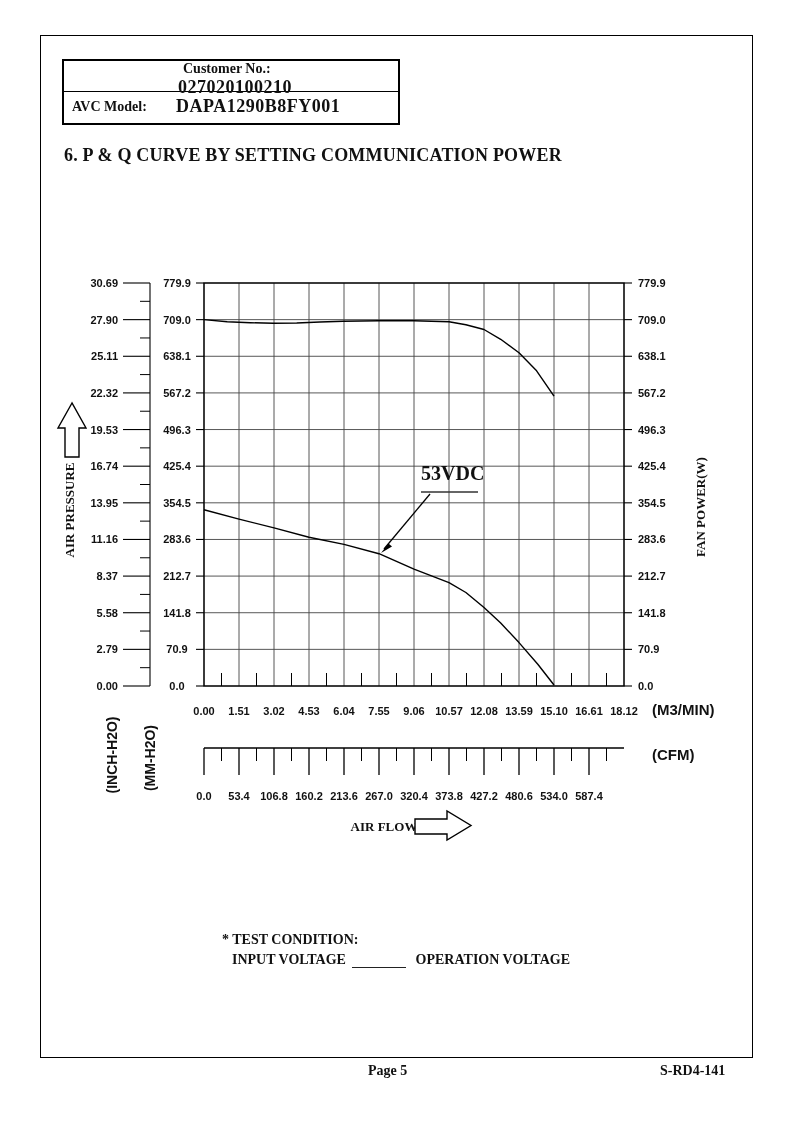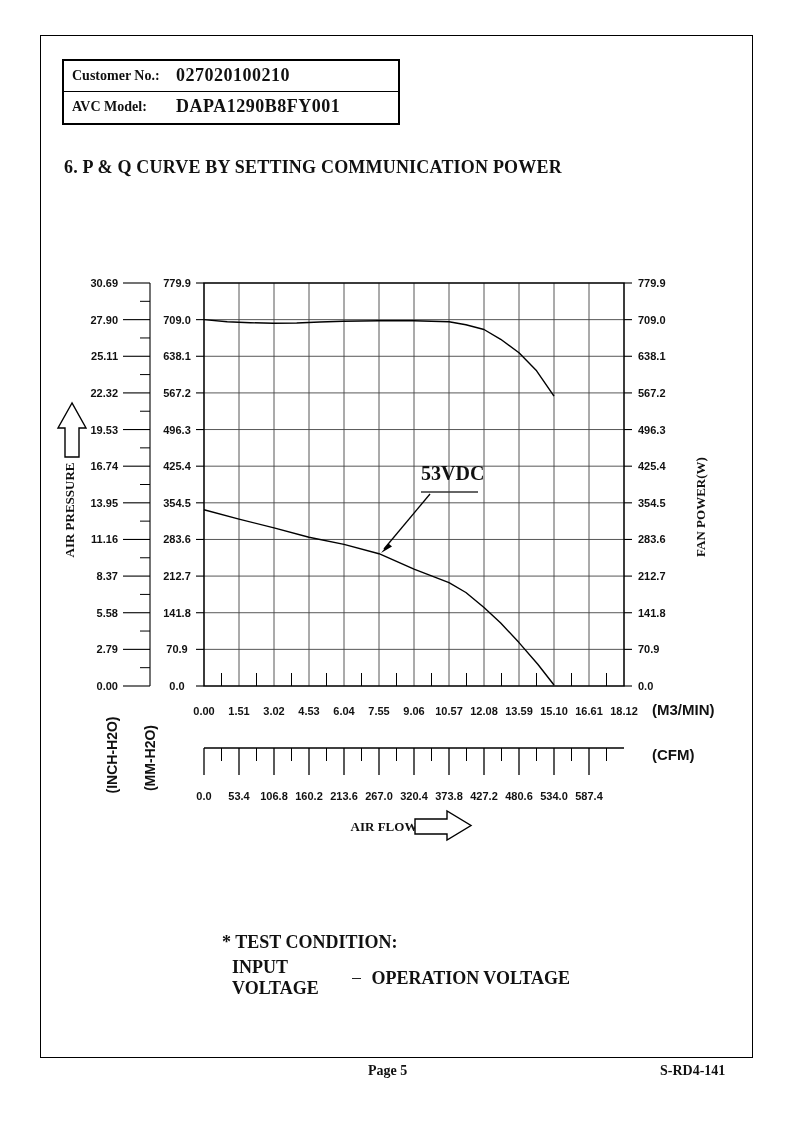--- a/index.html
+++ b/index.html
@@ -1,27 +1,27 @@
 <!DOCTYPE html>
 <html><head>
 <meta charset="utf-8">
 <style>
   html,body{margin:0;padding:0;background:#fff;}
   body{width:793px;height:1121px;position:relative;font-family:"Liberation Serif",serif;color:#111;}
   .abs{position:absolute;}
   .page-border{left:40px;top:35px;width:711px;height:1021px;border:1.5px solid #000;}
   .hdr-box{left:62px;top:59px;width:334px;height:62px;border:2px solid #000;}
   .hdr-row{display:flex;align-items:center;height:30px;padding-left:8px;}
-  .hdr-row.first{border-bottom:1.5px solid #000;height:29.5px;}
+  .hdr-row.first{border-bottom:1.5px solid #000;height:29.5px;flex-direction:column;}
   .hdr-label{font-size:14px;font-weight:bold;width:104px;}
   .hdr-value{font-size:18px;font-weight:bold;letter-spacing:.5px;}
-  .doc-title{left:64px;top:145px;font-size:18px;font-weight:bold;letter-spacing:.2px;margin-top:12px;}
-  .tc{left:222px;top:932px;width:348px;font-size:18px;font-weight:bold;}
+  .doc-title{left:64px;top:145px;font-size:18px;font-weight:bold;letter-spacing:.2px;}
+  .tc{left:222px;top:932px;width:348px;font-size:14px;font-weight:bold;}
   .tc-heading{margin-bottom:4px;}
-  .tc-row{display:flex;align-items:center;margin:3px 0 0 10px;}
+  .tc-row{display:flex;align-items:flex-end;margin:3px 0 0 10px;}
   .tc-label{width:118px;flex:none;}
   .tc-line{flex:1;border-top:1.4px solid #222;margin:0 10px 0 2px;height:0;}
   .tc-value{flex:none;}
   .footer-page{left:368px;top:1063px;font-size:14px;font-weight:bold;}
   .footer-doc{left:660px;top:1063px;font-size:14px;font-weight:bold;}
   svg text{fill:#111;}
   .num{font-family:"Liberation Sans",sans-serif;font-weight:bold;font-size:11px;}
   .unit{font-family:"Liberation Sans",sans-serif;font-weight:bold;font-size:15px;}
   .unit-rot{font-family:"Liberation Sans",sans-serif;font-weight:bold;font-size:14px;}
   .axisname{font-family:"Liberation Serif",serif;font-weight:bold;font-size:13px;}

